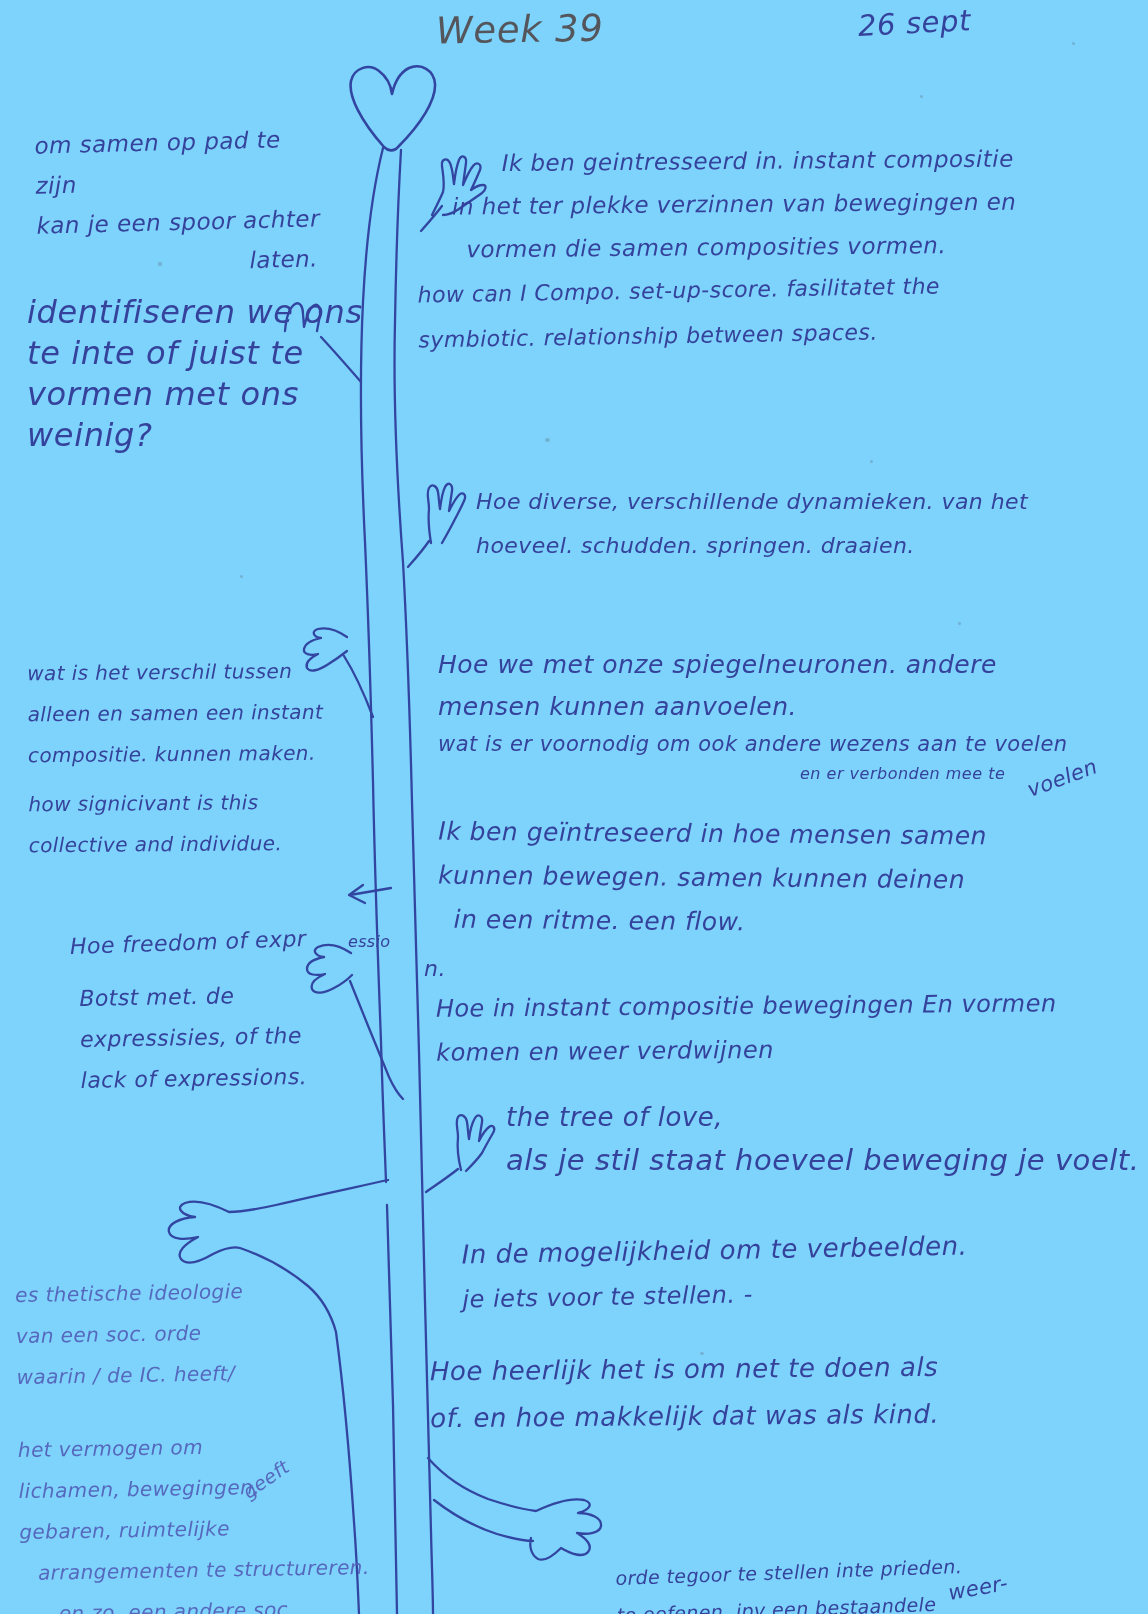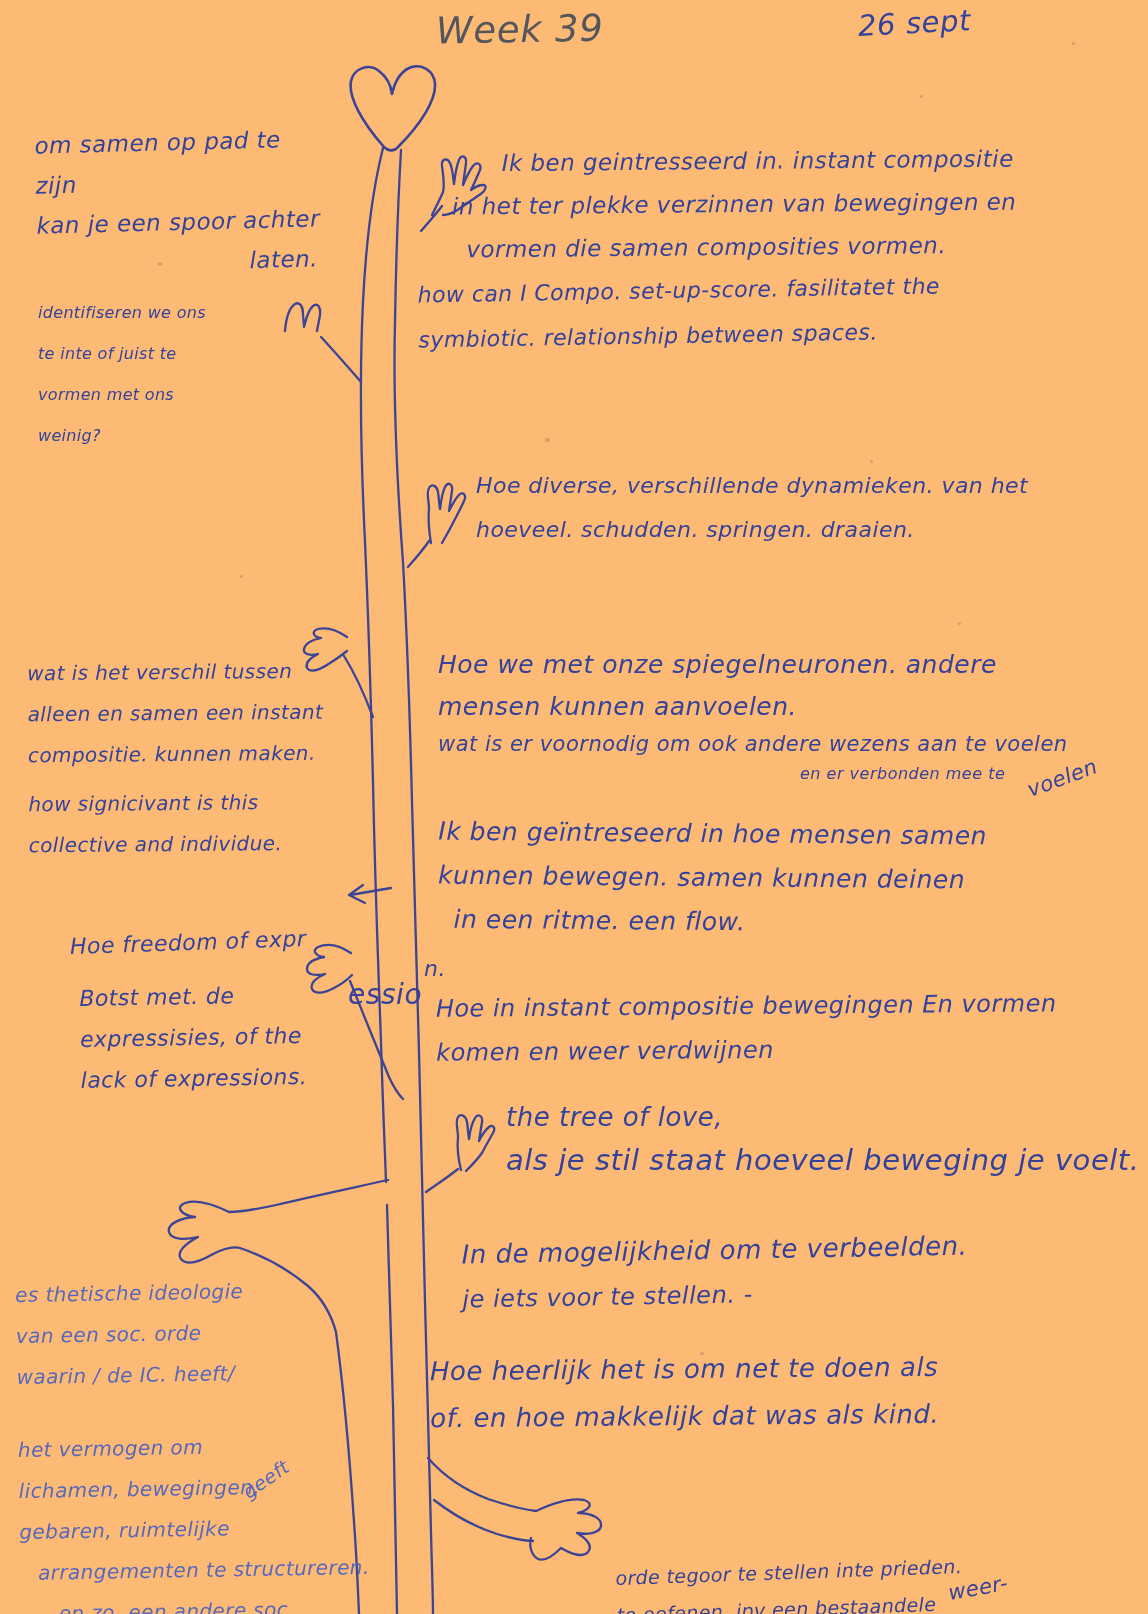--- a/index.html
+++ b/index.html
@@ -1,19 +1,19 @@
 <!DOCTYPE html>
 <html><head>
 <meta charset="utf-8">
 <style>
   html,body{margin:0;padding:0;background:#e8e7e4;}
   #page{
     position:relative;
     width:1148px;height:1614px;
-    background:#fdba74;
+    background:#7dd3fc;
     overflow:hidden;
     font-family:"DejaVu Sans",sans-serif;
     font-style:italic;
     color:#35429b;
   }
   #tree-svg{position:absolute;left:0;top:0;z-index:1;}
   .blk{position:absolute;z-index:2;letter-spacing:.02em;white-space:nowrap;}
   .ln{white-space:nowrap;}
   .pencil{color:#55565b;}
   .light{color:#5668bd;}
@@ -53,37 +53,37 @@
   <div class="blk pencil" style="left:436px;top:8px;font-size:37px;transform:rotate(-1deg)">Week 39</div>
   <div class="blk" style="left:858px;top:6px;font-size:29px;transform:rotate(-3deg)">26 sept</div>
 
   <div class="blk" style="left:36px;top:122px;font-size:23px;line-height:40px;transform:rotate(-1.5deg)">
     <div class="ln">om samen op pad te</div>
     <div class="ln">zijn</div>
     <div class="ln">kan je een spoor achter</div>
     <div class="ln" style="margin-left:212px">laten.</div>
   </div>
 
-  <div class="blk" style="left:38px;top:292px;font-size:16px;line-height:41px">
+  <div class="blk" style="left:27px;top:292px;font-size:32px;line-height:41px">
     <div class="ln">identifiseren we ons</div>
     <div class="ln">te inte of juist te</div>
     <div class="ln">vormen met ons</div>
     <div class="ln">weinig?</div>
   </div>
 
   <div class="blk" style="left:28px;top:652px;font-size:20px;line-height:41px;transform:rotate(-0.5deg)">
     <div class="ln">wat is het verschil tussen</div>
     <div class="ln">alleen en samen een instant</div>
     <div class="ln">compositie. kunnen maken.</div>
     <div class="ln" style="margin-top:8px">how signicivant is this</div>
     <div class="ln">collective and individue.</div>
   </div>
 
   <div class="blk" style="left:70px;top:930px;font-size:22px;transform:rotate(-2deg)">Hoe freedom of expr</div>
-  <div class="blk" style="left:348px;top:978px;font-size:28px">essio</div>
+  <div class="blk" style="left:348px;top:932px;font-size:16px">essio</div>
   <div class="blk" style="left:424px;top:956px;font-size:22px">n.</div>
   <div class="blk" style="left:80px;top:976px;font-size:22px;line-height:41px;transform:rotate(-1deg)">
     <div class="ln">Botst met. de</div>
     <div class="ln">expressisies, of the</div>
     <div class="ln">lack of expressions.</div>
   </div>
 
   <div class="blk light" style="left:18px;top:1272px;font-size:20px;line-height:41px;transform:rotate(-1deg)">
     <div class="ln">es thetische ideologie</div>
     <div class="ln">van een soc. orde</div>
@@ -100,21 +100,21 @@
     <div class="ln" style="margin-left:50px">Ik ben geintresseerd in. instant compositie</div>
     <div class="ln">in het ter plekke verzinnen van bewegingen en</div>
     <div class="ln" style="margin-left:14px">vormen die samen composities vormen.</div>
   </div>
 
   <div class="blk" style="left:418px;top:268px;font-size:22px;line-height:45px;transform:rotate(-1deg)">
     <div class="ln">how can I Compo. set-up-score. fasilitatet the</div>
     <div class="ln">symbiotic. relationship between spaces.</div>
   </div>
 
-  <div class="blk" style="left:476px;top:464px;font-size:22px;line-height:44px">
+  <div class="blk" style="left:476px;top:480px;font-size:22px;line-height:44px">
     <div class="ln">Hoe diverse, verschillende dynamieken. van het</div>
     <div class="ln">hoeveel. schudden. springen. draaien.</div>
   </div>
 
   <div class="blk" style="left:438px;top:644px;font-size:25px;line-height:42px">
     <div class="ln">Hoe we met onze spiegelneuronen. andere</div>
     <div class="ln">mensen kunnen aanvoelen.</div>
     <div class="ln" style="font-size:21px;line-height:32px">wat is er voornodig om ook andere wezens aan te voelen</div>
     <div class="ln" style="font-size:16px;line-height:28px;margin-left:362px">en er verbonden mee te</div>
   </div>

